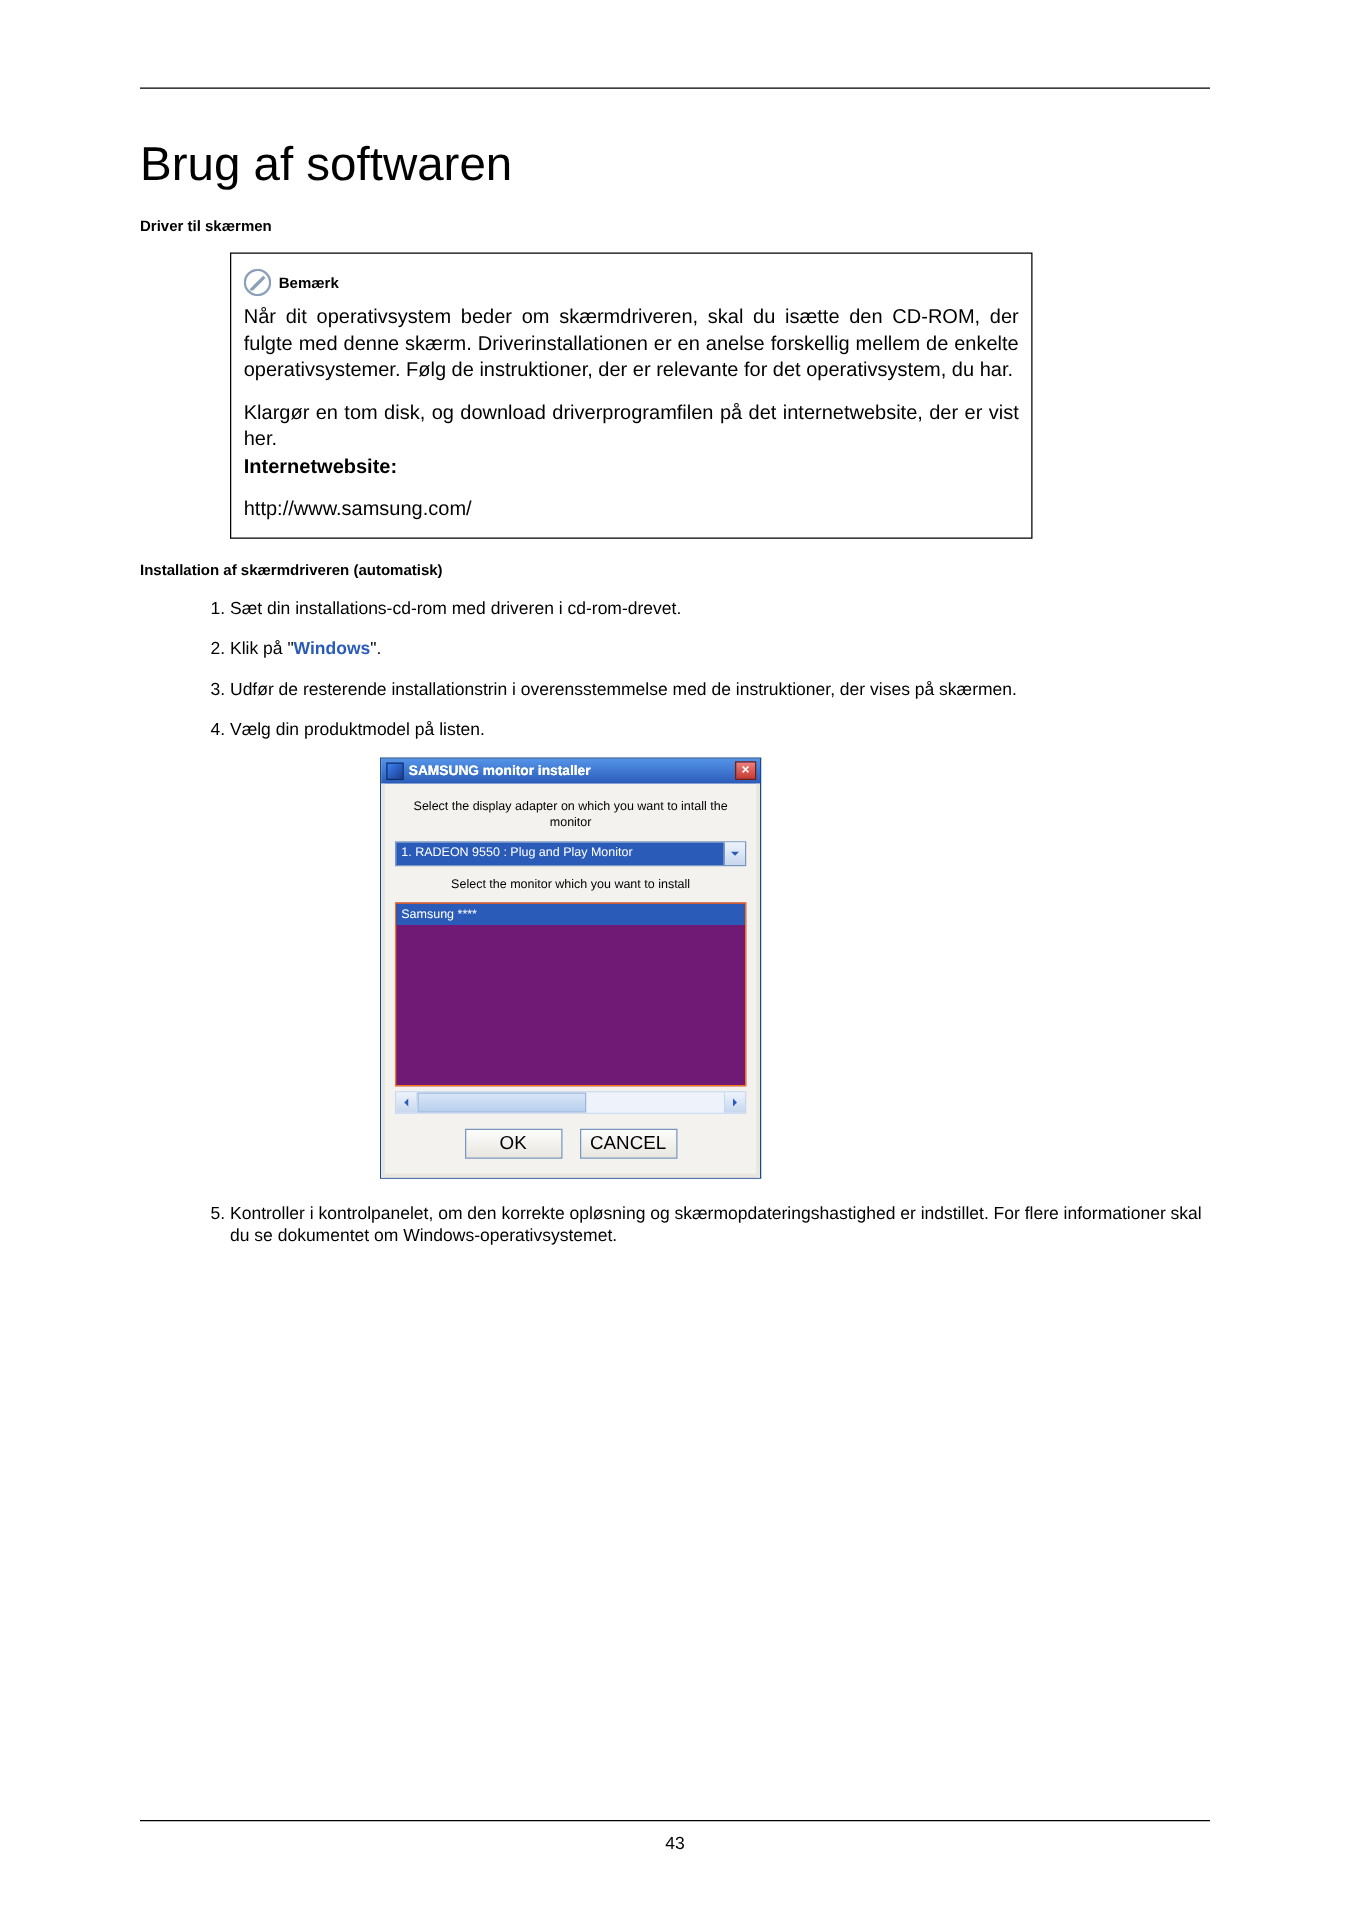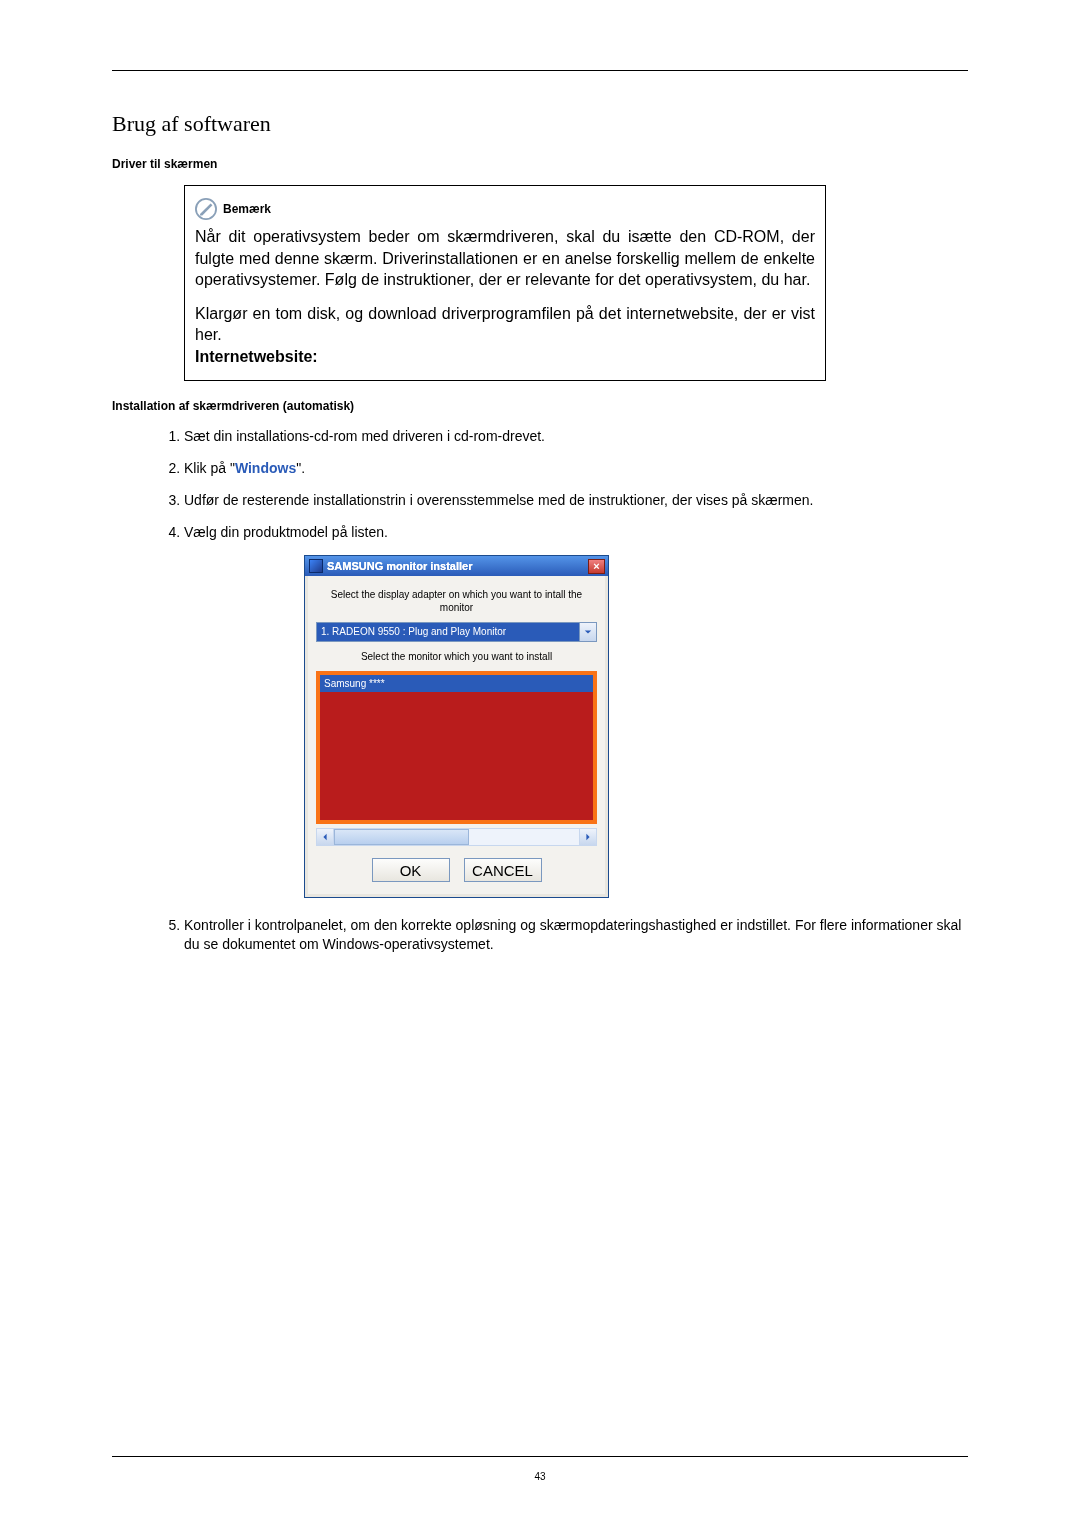--- a/index.html
+++ b/index.html
@@ -27,25 +27,25 @@
     left: 112px;
     right: 112px;
     bottom: 70px;
   }
   .page-number {
     position: absolute;
     left: 0;
     right: 0;
     bottom: 45px;
     text-align: center;
-    font-size: 10px;
+    font-size: 14px;
   }
   h1.title {
-    font-family: Liberation Serif, serif;
-    font-size: 22px;
+    font-family: Liberation Sans, sans-serif;
+    font-size: 38px;
     font-weight: 400;
     margin: 0 0 20px 0;
   }
   h2.sub {
     font-size: 12px;
     font-weight: bold;
     margin: 18px 0 14px 0;
   }
   .note-box {
     width: 620px;
@@ -174,22 +174,22 @@
   .combo .arrow {
     width: 16px;
     background: linear-gradient(#eef3fb,#c7d7ee);
     border-left: 1px solid #7a98bf;
     display: flex;
     align-items: center;
     justify-content: center;
   }
   .arrow svg { width:8px; height:8px; }
   .listbox {
-    border: 4px solid #f97316;
-    background: #b91c1c;
+    border: 1px solid #f97316;
+    background: #701a75;
     height: 145px;
     position: relative;
     overflow: hidden;
     margin-bottom: 4px;
   }
   .listbox .row {
     background: #2a5bb8;
     color: #fff;
     padding: 2px 4px;
     font-size: 10px;
@@ -256,20 +256,21 @@
     <div class="note-head">
       <svg class="note-icon" viewBox="0 0 24 24">
         <circle cx="12" cy="12" r="11" fill="none" stroke="#8aa0b8" stroke-width="2"></circle>
         <path d="M6 17 L17 6 L19 8 L8 19 L5 19 Z" fill="#8aa0b8"></path>
       </svg>
       <span class="label">Bemærk</span>
     </div>
     <span class="p1">Når dit operativsystem beder om skærmdriveren, skal du isætte den CD-ROM, der fulgte med denne skærm. Driverinstallationen er en anelse forskellig mellem de enkelte operativsystemer. Følg de instruktioner, der er relevante for det operativsystem, du har.</span>
     <span class="p2">Klargør en tom disk, og download driverprogramfilen på det internetwebsite, der er vist her.</span>
     <span class="inet">Internetwebsite:</span>
+    <span class="url">http://www.samsung.com/</span>
   </div>
 
   <h2 class="sub">Installation af skærmdriveren (automatisk)</h2>
 
   <ol class="steps">
     <li><span>Sæt din installations-cd-rom med driveren i cd-rom-drevet.</span></li>
     <li>
       <span>Klik på "</span><span class="bold-blue">Windows</span><span>".</span>
     </li>
     <li><span>Udfør de resterende installationstrin i overensstemmelse med de instruktioner, der vises på skærmen.</span></li>

